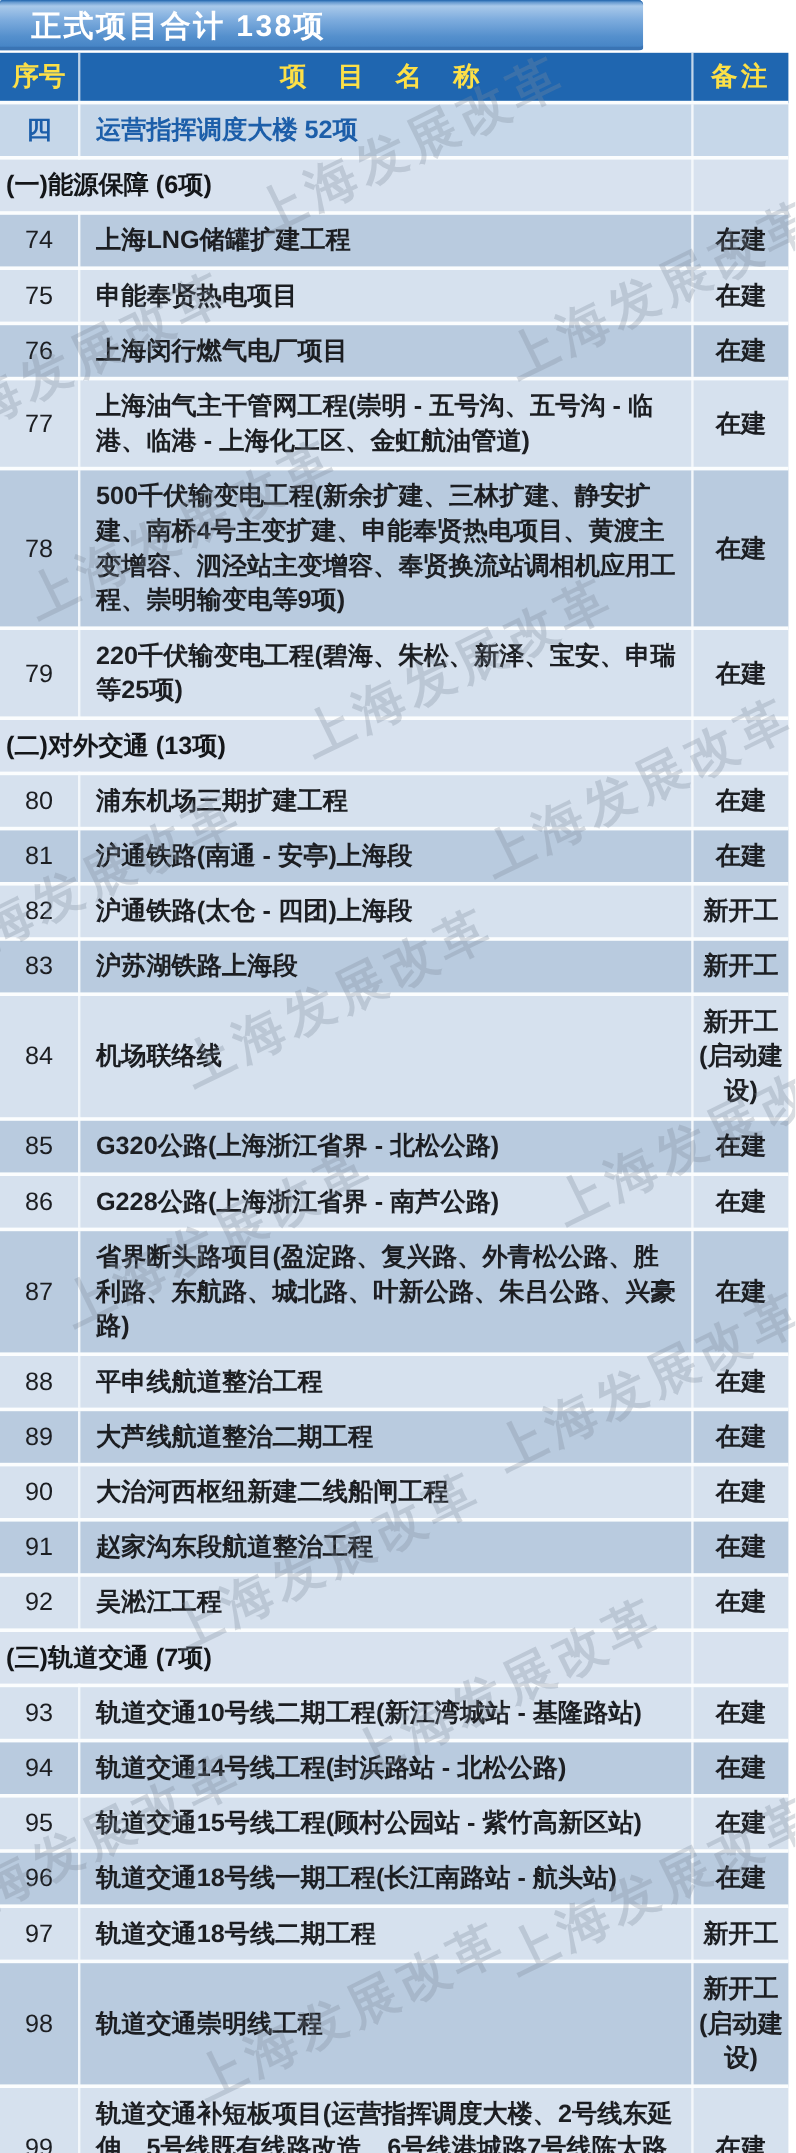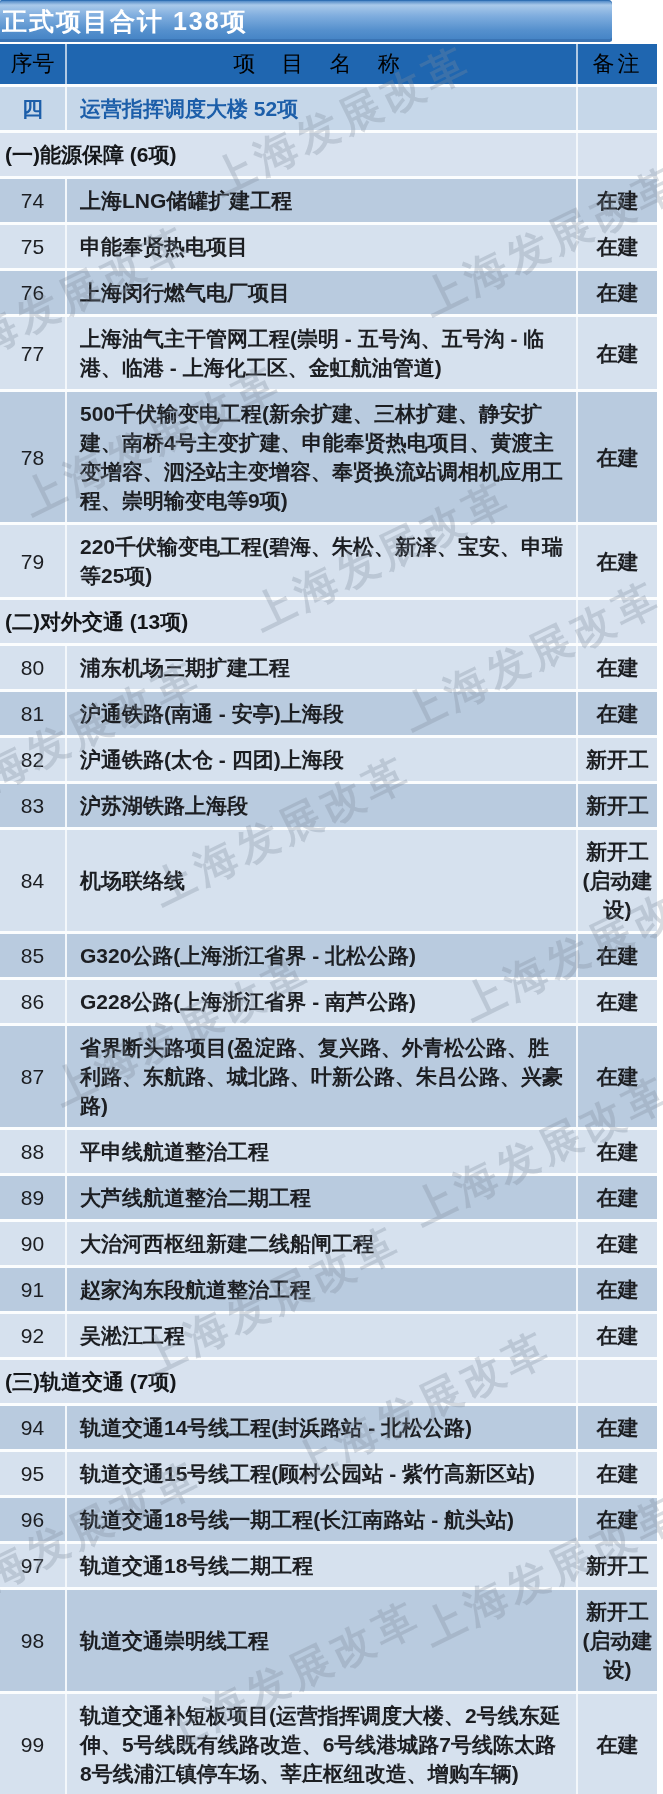--- a/index.html
+++ b/index.html
@@ -1,33 +1,33 @@
 <!DOCTYPE html>
 <html lang="zh"><head>
 <meta charset="utf-8">
 <style>
   html,body{margin:0;padding:0;background:#ffffff;}
   body{width:663px;font-family:"Liberation Sans","DejaVu Sans",sans-serif;}
   .page{position:relative;width:663px;overflow:hidden;background:#ffffff;}
 
   
   .title-bar{
-    width:612px;height:44px;box-sizing:border-box;
-    display:flex;align-items:center;padding:0 2px;
+    width:536px;height:44px;box-sizing:border-box;
+    display:flex;align-items:center;padding:0 26px;
     background:linear-gradient(180deg,#3f7dc0 0%,#a9c9ea 12%,#7fadde 38%,#5590cd 72%,#4181c4 100%);
     border-bottom:2px solid #ffffff;border-radius:2px 4px 4px 2px;
     box-shadow:inset 0 -3px 0 #3a74b4, inset 0 1px 0 #2f6fb3;
   }
   .title-bar span{color:#ffffff;font-weight:bold;font-size:25px;letter-spacing:2px;}
 
   table.proj-table{width:657px;border-collapse:collapse;table-layout:fixed;}
   col.c-no{width:66px;} col.c-name{width:511px;} col.c-remark{width:80px;}
 
   thead th{
-    background:#1f66b0;color:#000000;font-weight:normal;font-size:22px;
+    background:#1f66b0;color:#fde047;font-weight:bold;font-size:22px;
     height:40px;padding:0;text-align:center;vertical-align:middle;
   }
   th.th-name{letter-spacing:10px;}
   th.th-remark{letter-spacing:3px;border-left:2px solid rgba(255,255,255,.65);}
   th.th-no{border-right:2px solid rgba(255,255,255,.65);}
 
   tbody tr{border-top:3px solid #fbfdfe;}
   tbody td{
     font-size:21px;line-height:29px;color:#1c1e22;
     padding:7px 4px;vertical-align:middle;word-break:break-all;
@@ -178,20 +178,25 @@
           <td class="remark">在建</td>
         </tr>
         <tr class="item light">
           <td class="no">92</td>
           <td class="name">吴淞江工程</td>
           <td class="remark">在建</td>
         </tr>
         <tr class="section">
           <td class="name sec-name" colspan="2">(三)轨道交通 (7项)</td>
           <td class="remark"></td>
+        </tr>
+        <tr class="item light">
+          <td class="no">93</td>
+          <td class="name">轨道交通10号线二期工程(新江湾城站 - 基隆路站)</td>
+          <td class="remark">在建</td>
         </tr>
         <tr class="item dark">
           <td class="no">94</td>
           <td class="name">轨道交通14号线工程(封浜路站 - 北松公路)</td>
           <td class="remark">在建</td>
         </tr>
         <tr class="item light">
           <td class="no">95</td>
           <td class="name">轨道交通15号线工程(顾村公园站 - 紫竹高新区站)</td>
           <td class="remark">在建</td>

